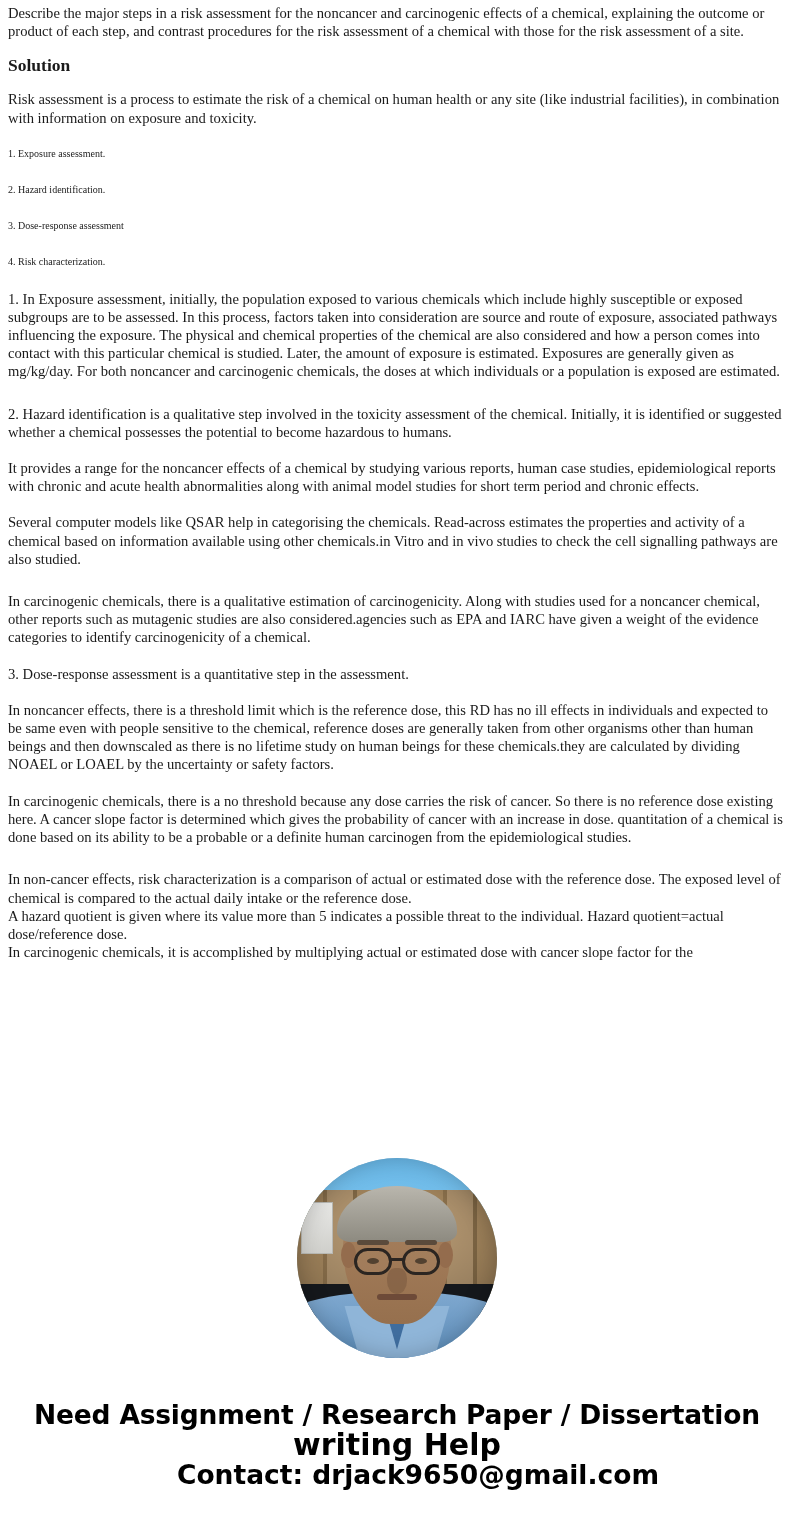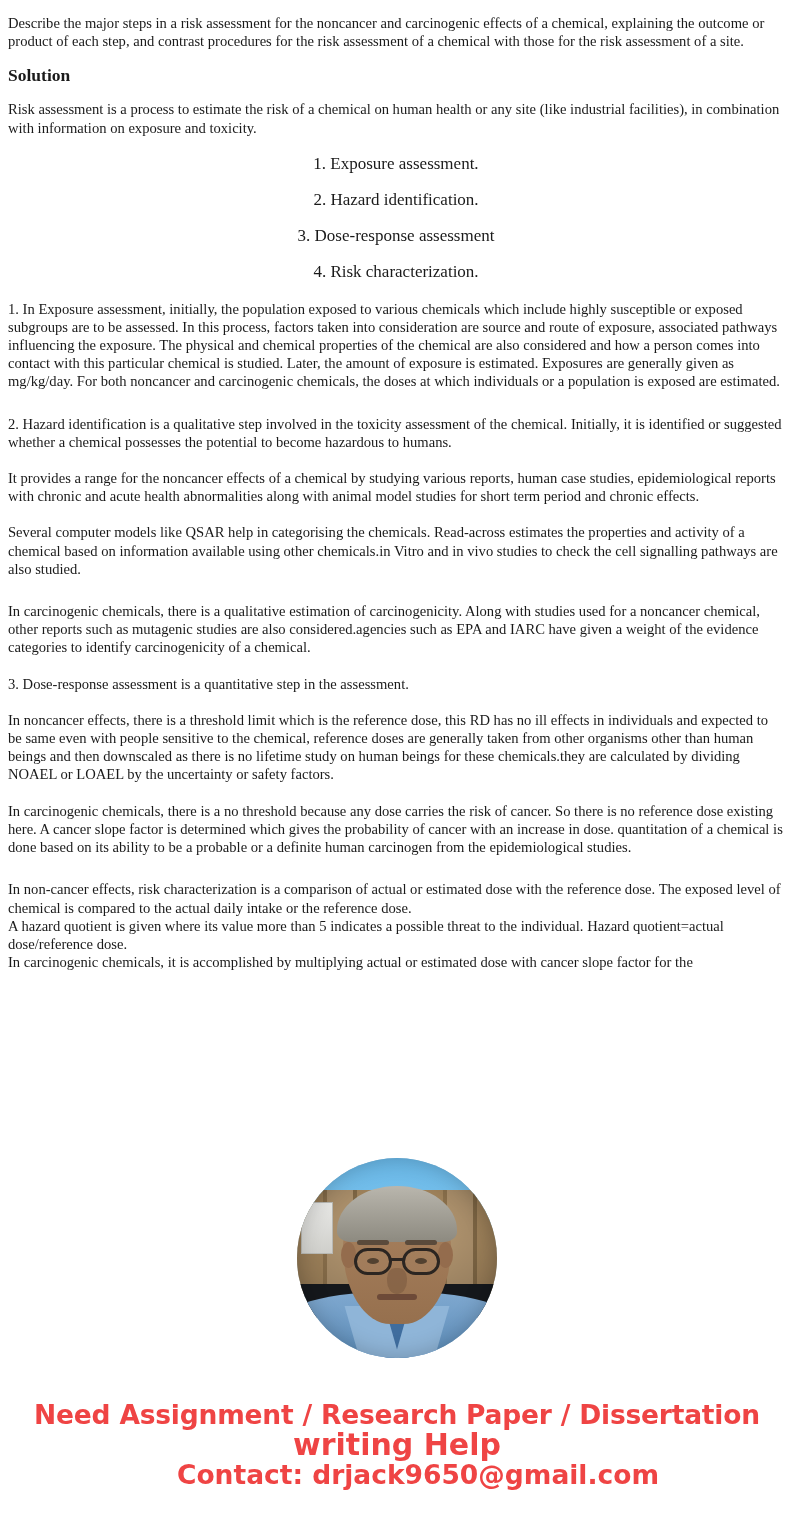--- a/index.html
+++ b/index.html
@@ -15,21 +15,21 @@
     overflow: hidden;
     font-family: "Liberation Serif", "DejaVu Serif", serif;
     color: #1a1a1a;
     -webkit-font-smoothing: antialiased;
   }
 
   
   .answer-pane {
     position: absolute;
     left: 0;
-    top: 10px;
+    top: 0;
     width: 794px;
     height: 1124px;
     overflow: hidden;
   }
   .answer-inner {
     padding: 4px 10px 0 8px;
   }
 
   .q-text {
     font-size: 14.6px;
@@ -52,24 +52,23 @@
     margin: 0 0 18px 0;
     text-align: left;
   }
   .para.run {
     margin-bottom: 0;
   }
   .para.gap-lg {
     margin-bottom: 24px;
   }
   .step-line {
-    font-size: 17px;
+    font-size: 10px;
     line-height: 18.2px;
     margin: 0 0 18px 0;
-    text-align: center;
   }
 
   
   .avatar-wrap {
     position: absolute;
     left: 0;
     top: 1150px;
     width: 794px;
     height: 215px;
     display: flex;
@@ -235,21 +234,21 @@
 
   
   .promo {
     position: absolute;
     left: 0;
     top: 1400px;
     width: 794px;
     text-align: center;
     font-family: "DejaVu Sans", "Liberation Sans", sans-serif;
     font-weight: bold;
-    color: #ef4444;
+    color: #000000;
   }
   .promo-line1 {
     font-size: 26.5px;
     line-height: 30px;
     letter-spacing: -0.2px;
   }
   .promo-line2 {
     font-size: 30px;
     line-height: 30px;
   }

